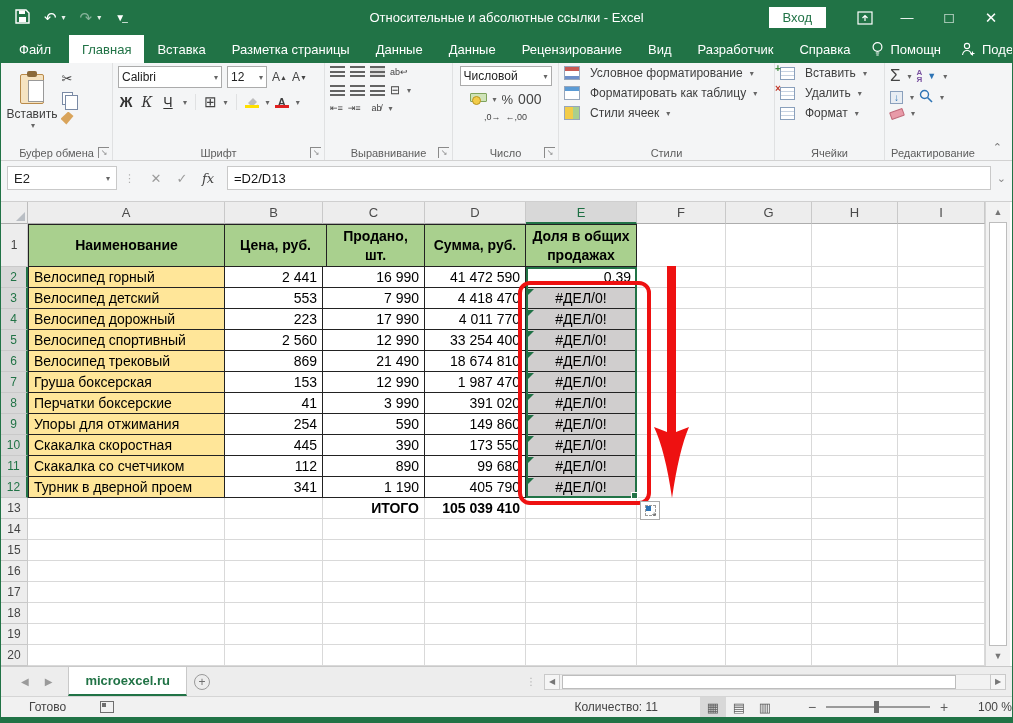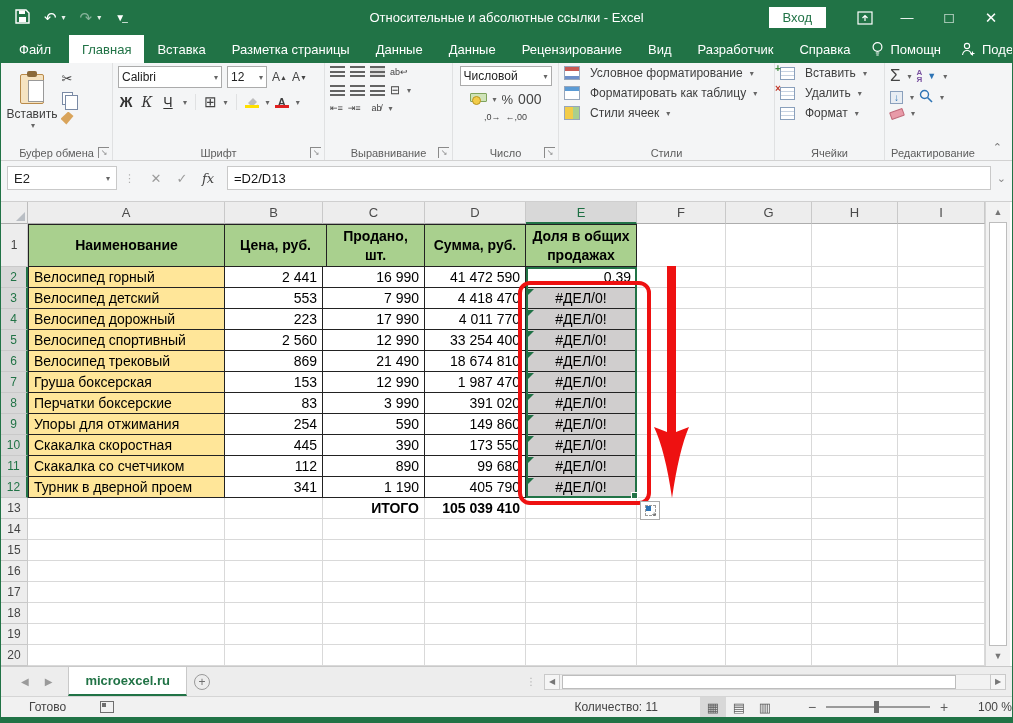--- a/index.html
+++ b/index.html
@@ -564,21 +564,21 @@
         <div class="c tbl c-num" style="width: 101px;">1 987 470</div>
         <div class="c tbl c-err" style="width: 111px;">#ДЕЛ/0!</div>
         <div class="c" style="width: 89px;"></div>
         <div class="c" style="width: 86px;"></div>
         <div class="c" style="width: 86px;"></div>
         <div class="c" style="width: 87px;"></div>
       </div>
       <div class="grow" style="height: 21px;">
         <div class="rowh sel">8</div>
         <div class="c tbl first c-name" style="width: 197px;">Перчатки боксерские</div>
-        <div class="c tbl c-num" style="width: 98px;">83</div>
+        <div class="c tbl c-num" style="width: 98px;">41</div>
         <div class="c tbl c-num" style="width: 102px;">3 990</div>
         <div class="c tbl c-num" style="width: 101px;">391 020</div>
         <div class="c tbl c-err" style="width: 111px;">#ДЕЛ/0!</div>
         <div class="c" style="width: 89px;"></div>
         <div class="c" style="width: 86px;"></div>
         <div class="c" style="width: 86px;"></div>
         <div class="c" style="width: 87px;"></div>
       </div>
       <div class="grow" style="height: 21px;">
         <div class="rowh sel">9</div>

